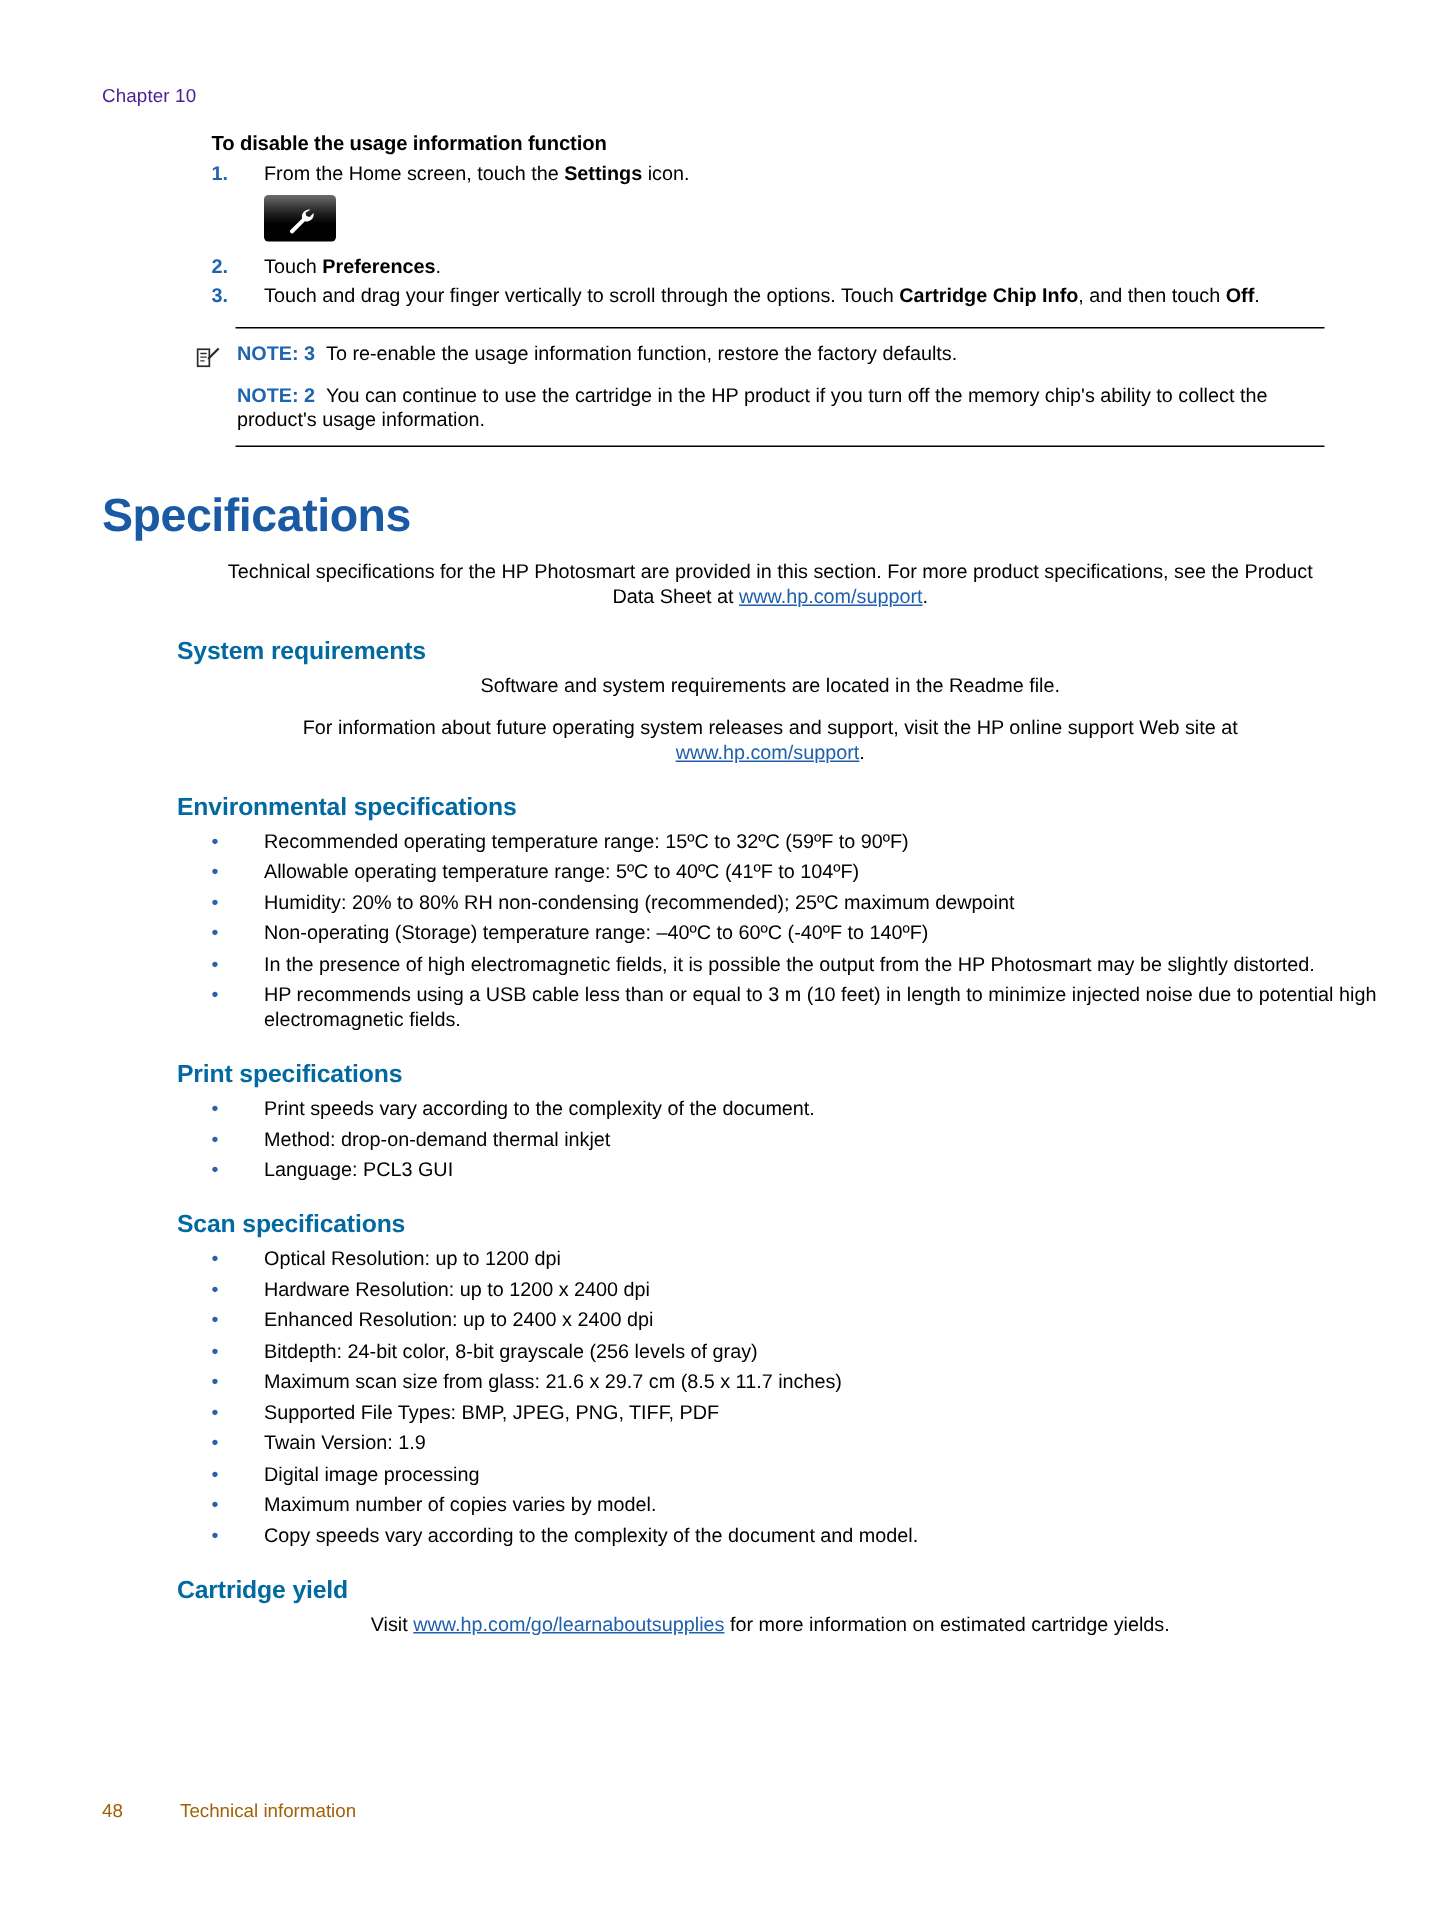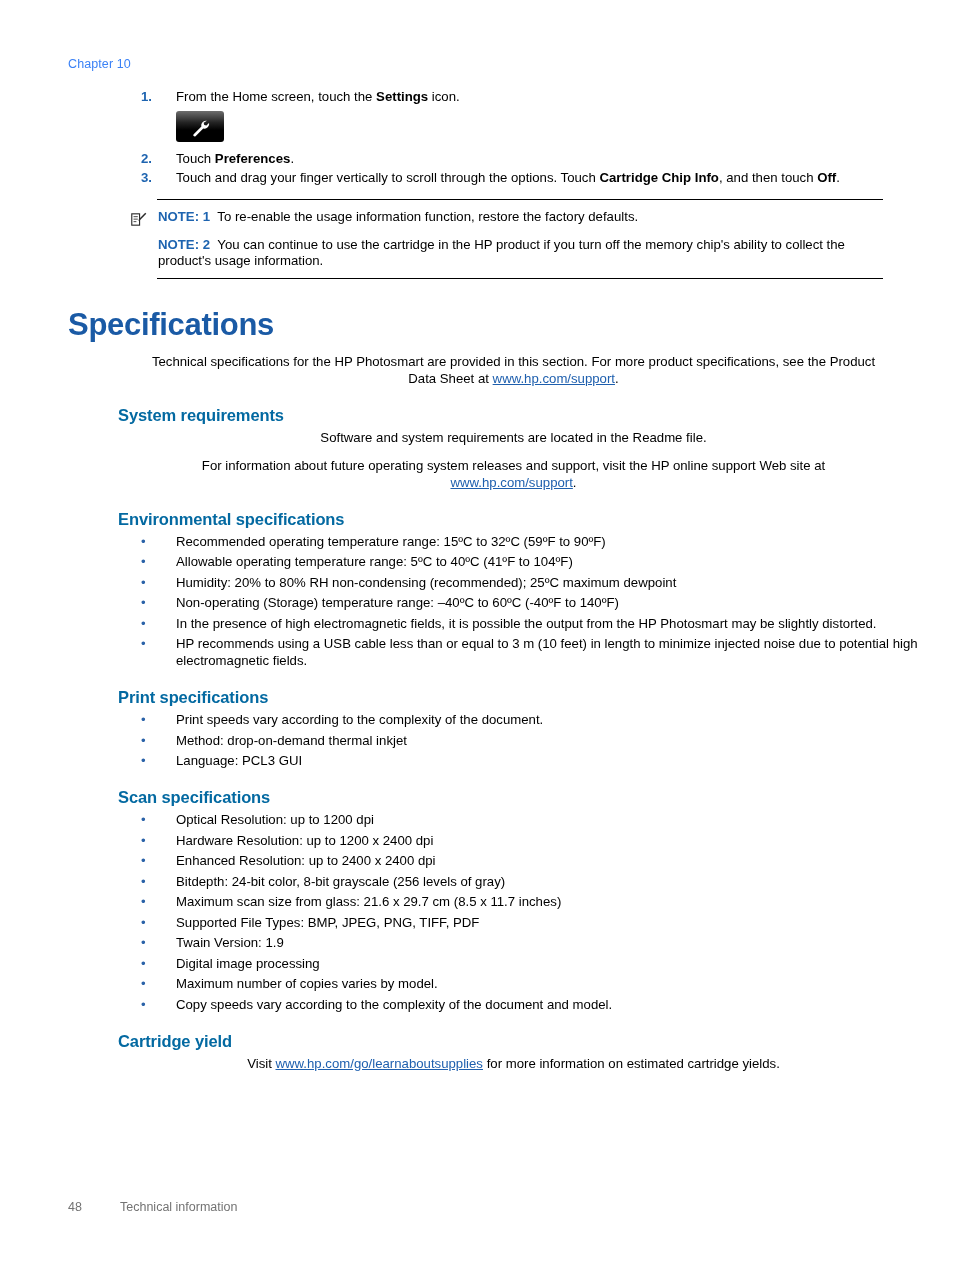--- a/index.html
+++ b/index.html
@@ -21,21 +21,21 @@
     height: 1270px;
     box-sizing: border-box;
   }
 
   
   .chapter-header {
     position: absolute;
     left: 68px;
     top: 57px;
     font-size: 12.5px;
-    color: #3b82f6;
+    color: #4c1d95;
     letter-spacing: 0.1px;
   }
 
   
   .content {
     position: absolute;
     left: 68px;
     top: 88px;
     width: 818px;
   }
@@ -177,36 +177,37 @@
     color: #1e5fae;
     text-decoration: underline;
   }
 
   
   .footer {
     position: absolute;
     left: 68px;
     bottom: 56px;
     font-size: 12.5px;
-    color: #737373;
+    color: #a16207;
   }
   .footer .pagenum {
     display: inline-block;
     width: 52px;
   }
 </style>
 </head>
 <body>
 
 <div class="page">
 
   <div class="chapter-header">Chapter 10</div>
 
   <div class="content">
 
+    <div class="proc-title">To disable the usage information function</div>
 
     <ol class="steps">
       <li>
         <span class="num">1.</span><span>From the Home screen, touch the </span><b>Settings</b><span> icon.</span>
       </li>
     </ol>
 
     <div class="settings-tile-wrap">
       <div class="settings-tile">
         <svg width="20" height="20" viewBox="0 0 24 24" aria-hidden="true">
@@ -227,21 +228,21 @@
     <div class="note-block">
       <div class="note-rule"></div>
       <div class="note-body">
         <svg class="note-icon" viewBox="0 0 24 24" aria-hidden="true">
           <rect x="2.5" y="4" width="11" height="16" fill="none" stroke="#2b2b2b" stroke-width="1.6"></rect>
           <line x1="5" y1="8" x2="11" y2="8" stroke="#2b2b2b" stroke-width="1.2"></line>
           <line x1="5" y1="11.5" x2="11" y2="11.5" stroke="#2b2b2b" stroke-width="1.2"></line>
           <line x1="5" y1="15" x2="9" y2="15" stroke="#2b2b2b" stroke-width="1.2"></line>
           <path d="M21.5 2.5l1.5 1.5-9 9-2.2.7.7-2.2z" fill="#2b2b2b"></path>
         </svg>
-        <p class="note-line"><span class="note-label">NOTE: 1</span>&nbsp;&nbsp;<span>To re-enable the usage information function, restore the factory defaults.</span></p>
+        <p class="note-line"><span class="note-label">NOTE: 3</span>&nbsp;&nbsp;<span>To re-enable the usage information function, restore the factory defaults.</span></p>
         <p class="note-line"><span class="note-label">NOTE: 2</span>&nbsp;&nbsp;<span>You can continue to use the cartridge in the HP product if you turn off the memory chip's ability to collect the product's usage information.</span></p>
       </div>
       <div class="note-rule"></div>
     </div>
 
     <h1 class="section-title">Specifications</h1>
     <p class="body-text"><span>Technical specifications for the HP Photosmart are provided in this section. For more product specifications, see the Product Data Sheet at </span><a class="doclink" href="#">www.hp.com/support</a><span>.</span></p>
 
     <h2 class="sub-title">System requirements</h2>
     <p class="body-text">Software and system requirements are located in the Readme file.</p>

